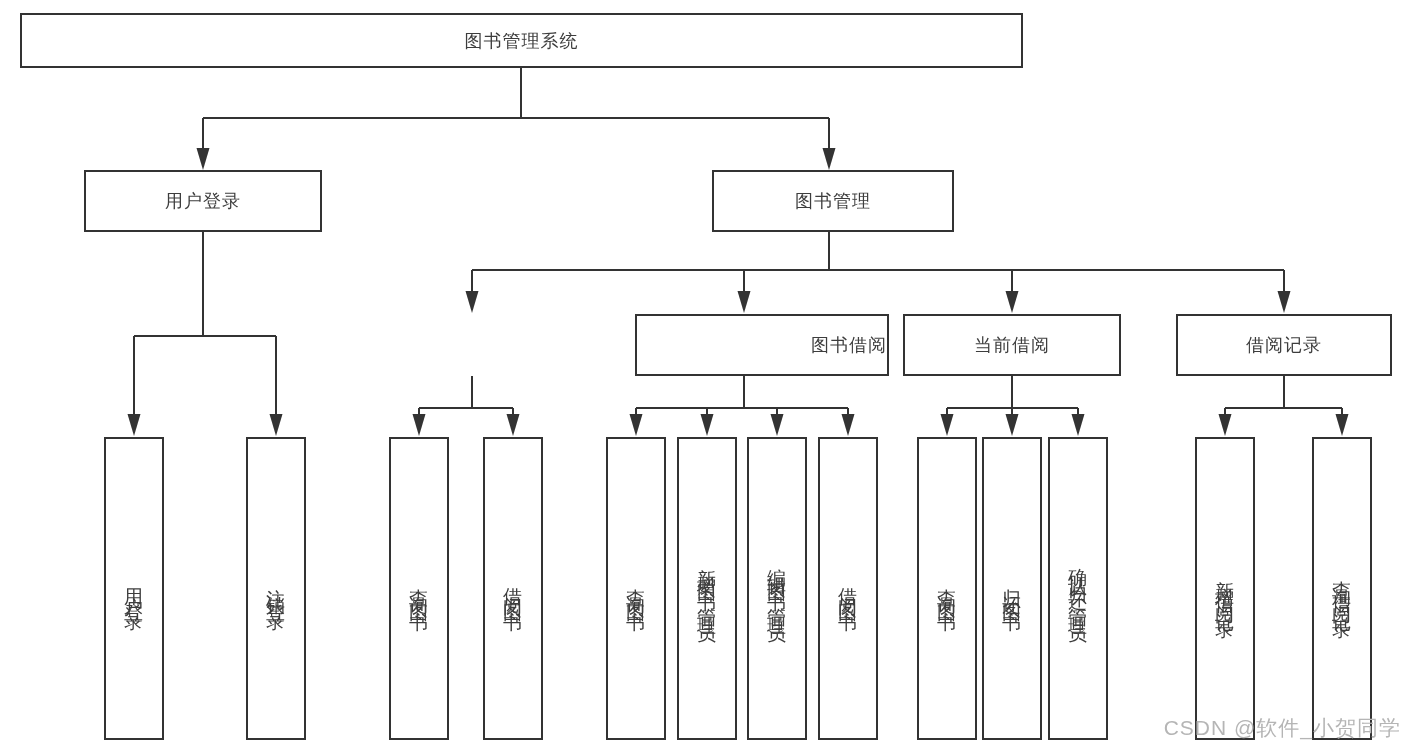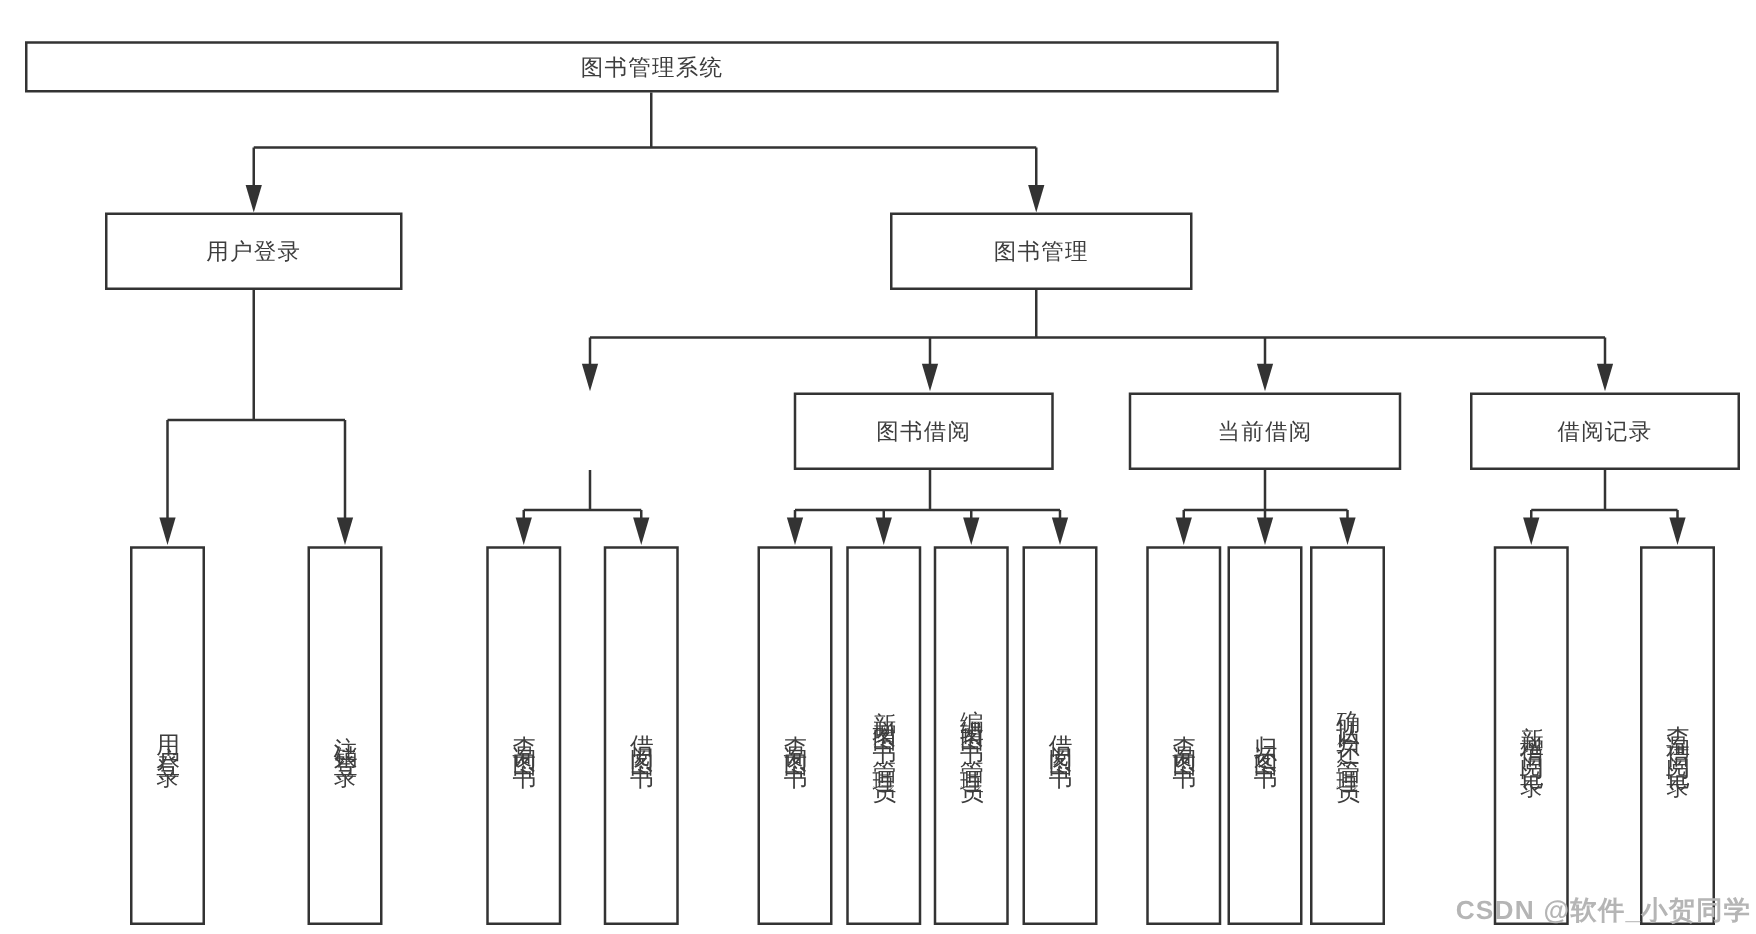--- a/index.html
+++ b/index.html
@@ -53,21 +53,20 @@
     white-space:nowrap;
   }
   .watermark{
     position:absolute;
     right:4px;
     bottom:5px;
     font-size:21px;
     color:var(--c-watermark);
     z-index:5;
     letter-spacing:1px;
-    font-weight:bold;
   }
 </style>
 </head>
 <body>
 
 <div class="canvas">
 
   <svg class="connectors" viewBox="0 0 1405 747" xmlns="http://www.w3.org/2000/svg">
     <defs>
       <path id="ah" d="M0,0 L-6.5,-22 L6.5,-22 Z" fill="#333333"></path>
@@ -96,32 +95,32 @@
       <use href="#ah" x="777" y="436"></use>
       <use href="#ah" x="848" y="436"></use>
       <use href="#ah" x="947" y="436"></use>
       <use href="#ah" x="1012" y="436"></use>
       <use href="#ah" x="1078" y="436"></use>
       <use href="#ah" x="1225" y="436"></use>
       <use href="#ah" x="1342" y="436"></use>
     </g>
   </svg>
 
-  <div class="hbox" style="left:20px;top:13px;width:1003px;height:41px;margin-top:20px;">
+  <div class="hbox" style="left:20px;top:13px;width:1003px;height:55px;">
     <span>图书管理系统</span>
   </div>
 
   <div class="hbox" style="left:84px;top:170px;width:238px;height:62px;">
     <span>用户登录</span>
   </div>
   <div class="hbox" style="left:712px;top:170px;width:242px;height:62px;">
     <span>图书管理</span>
   </div>
 
-  <div class="hbox" style="left:635px;top:314px;width:208px;height:62px;">
+  <div class="hbox" style="left:635px;top:314px;width:254px;height:62px;justify-content:flex-end;">
     <span>图书借阅</span>
   </div>
   <div class="hbox" style="left:903px;top:314px;width:218px;height:62px;text-align:center;">
     <span>当前借阅</span>
   </div>
   <div class="hbox" style="left:1176px;top:314px;width:216px;height:62px;">
     <span>借阅记录</span>
   </div>
 
   <div class="vbox" style="left:104px;top:437px;width:60px;height:303px;">

